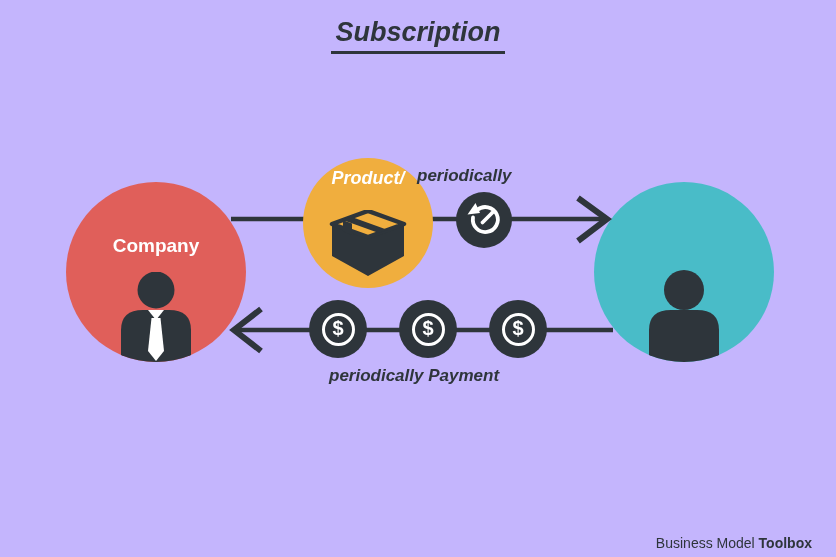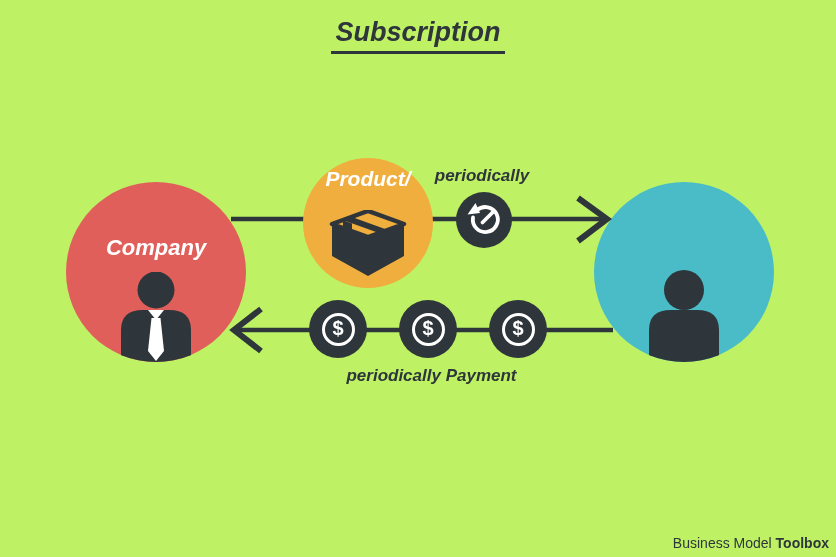--- a/index.html
+++ b/index.html
@@ -1,19 +1,19 @@
 <!DOCTYPE html>
 <html style="--company: #E05F5A; --customer: #49BCC8; --product: #F0AE3E; --dark: #2E353B; --background: #FFFFFF; --label_text: #FFFFFF;"><head>
 <meta charset="utf-8">
 <style>
   html,body{margin:0;padding:0;background:#fff;}
   .canvas{
     position:relative;
     width:836px;height:557px;
-    background:#bef264;
+    background:#c4b5fd;
     overflow:hidden;
     font-family:"Liberation Sans", sans-serif;
   }
   
   .title-wrap{
     position:absolute;top:18px;left:0;right:0;
     text-align:center;
   }
   .title{
     display:inline-block;
@@ -26,40 +26,40 @@
   
   .big-circle{
     position:absolute;width:180px;height:180px;border-radius:50%;
     overflow:hidden;
   }
   .company-circle{left:66px;top:182px;background:var(--company,#E05F5A);}
   .customer-circle{left:594px;top:182px;background:var(--customer,#49BCC8);}
   .circle-label{
     position:absolute;top:53px;left:0;right:0;
     text-align:center;color:#fff;
-    font-size:22px;font-weight:700;font-style:italic;
+    font-size:19px;font-weight:700;
   }
   .person-svg{position:absolute;left:52px;top:90px;}
   
   .arrows{position:absolute;left:0;top:0;pointer-events:none;}
   
   .product-circle{
     position:absolute;left:303px;top:158px;width:130px;height:130px;
     border-radius:50%;background:var(--product,#F0AE3E);
   }
   .product-label{
     position:absolute;top:11px;left:0;right:0;text-align:center;
-    color:#fff;font-size:21px;line-height:19px;font-weight:700;font-style:italic;
+    color:#fff;font-size:18px;line-height:19px;font-weight:700;font-style:italic;
   }
   .box-svg{position:absolute;left:26px;top:52px;}
   
   .refresh-coin{position:absolute;left:456px;top:192px;width:56px;height:56px;}
   
   .flow-label{
-    position:absolute;text-align:center;
+    position:absolute;text-align:left;
     color:var(--dark,#2E353B);
     font-size:17px;font-weight:700;font-style:italic;
     white-space:nowrap;
   }
   .periodically-label{left:417px;top:166px;width:130px;}
   .payment-label{left:329px;top:366px;width:205px;}
   
   .coin{
     position:absolute;top:300px;width:58px;height:58px;border-radius:50%;
     background:var(--dark,#2E353B);
@@ -68,21 +68,21 @@
   .coin-1{left:309px;} .coin-2{left:399px;} .coin-3{left:489px;}
   .coin-ring{
     width:33px;height:33px;border:3px solid #fff;border-radius:50%;
     display:flex;align-items:center;justify-content:center;
     color:#fff;font-size:20px;font-weight:700;
     font-family:"Liberation Sans", sans-serif;
     padding-bottom:1px;box-sizing:border-box;
   }
   
   .footer{
-    position:absolute;right:7px;bottom:6px;
+    position:absolute;right:24px;bottom:6px;
     font-size:14px;color:var(--dark,#2E353B);
   }
   .footer .bold{font-weight:700;margin-left:0.28em;}
 </style>
 </head>
 <body>
 
 <div class="canvas">
 
   <div class="title-wrap">

